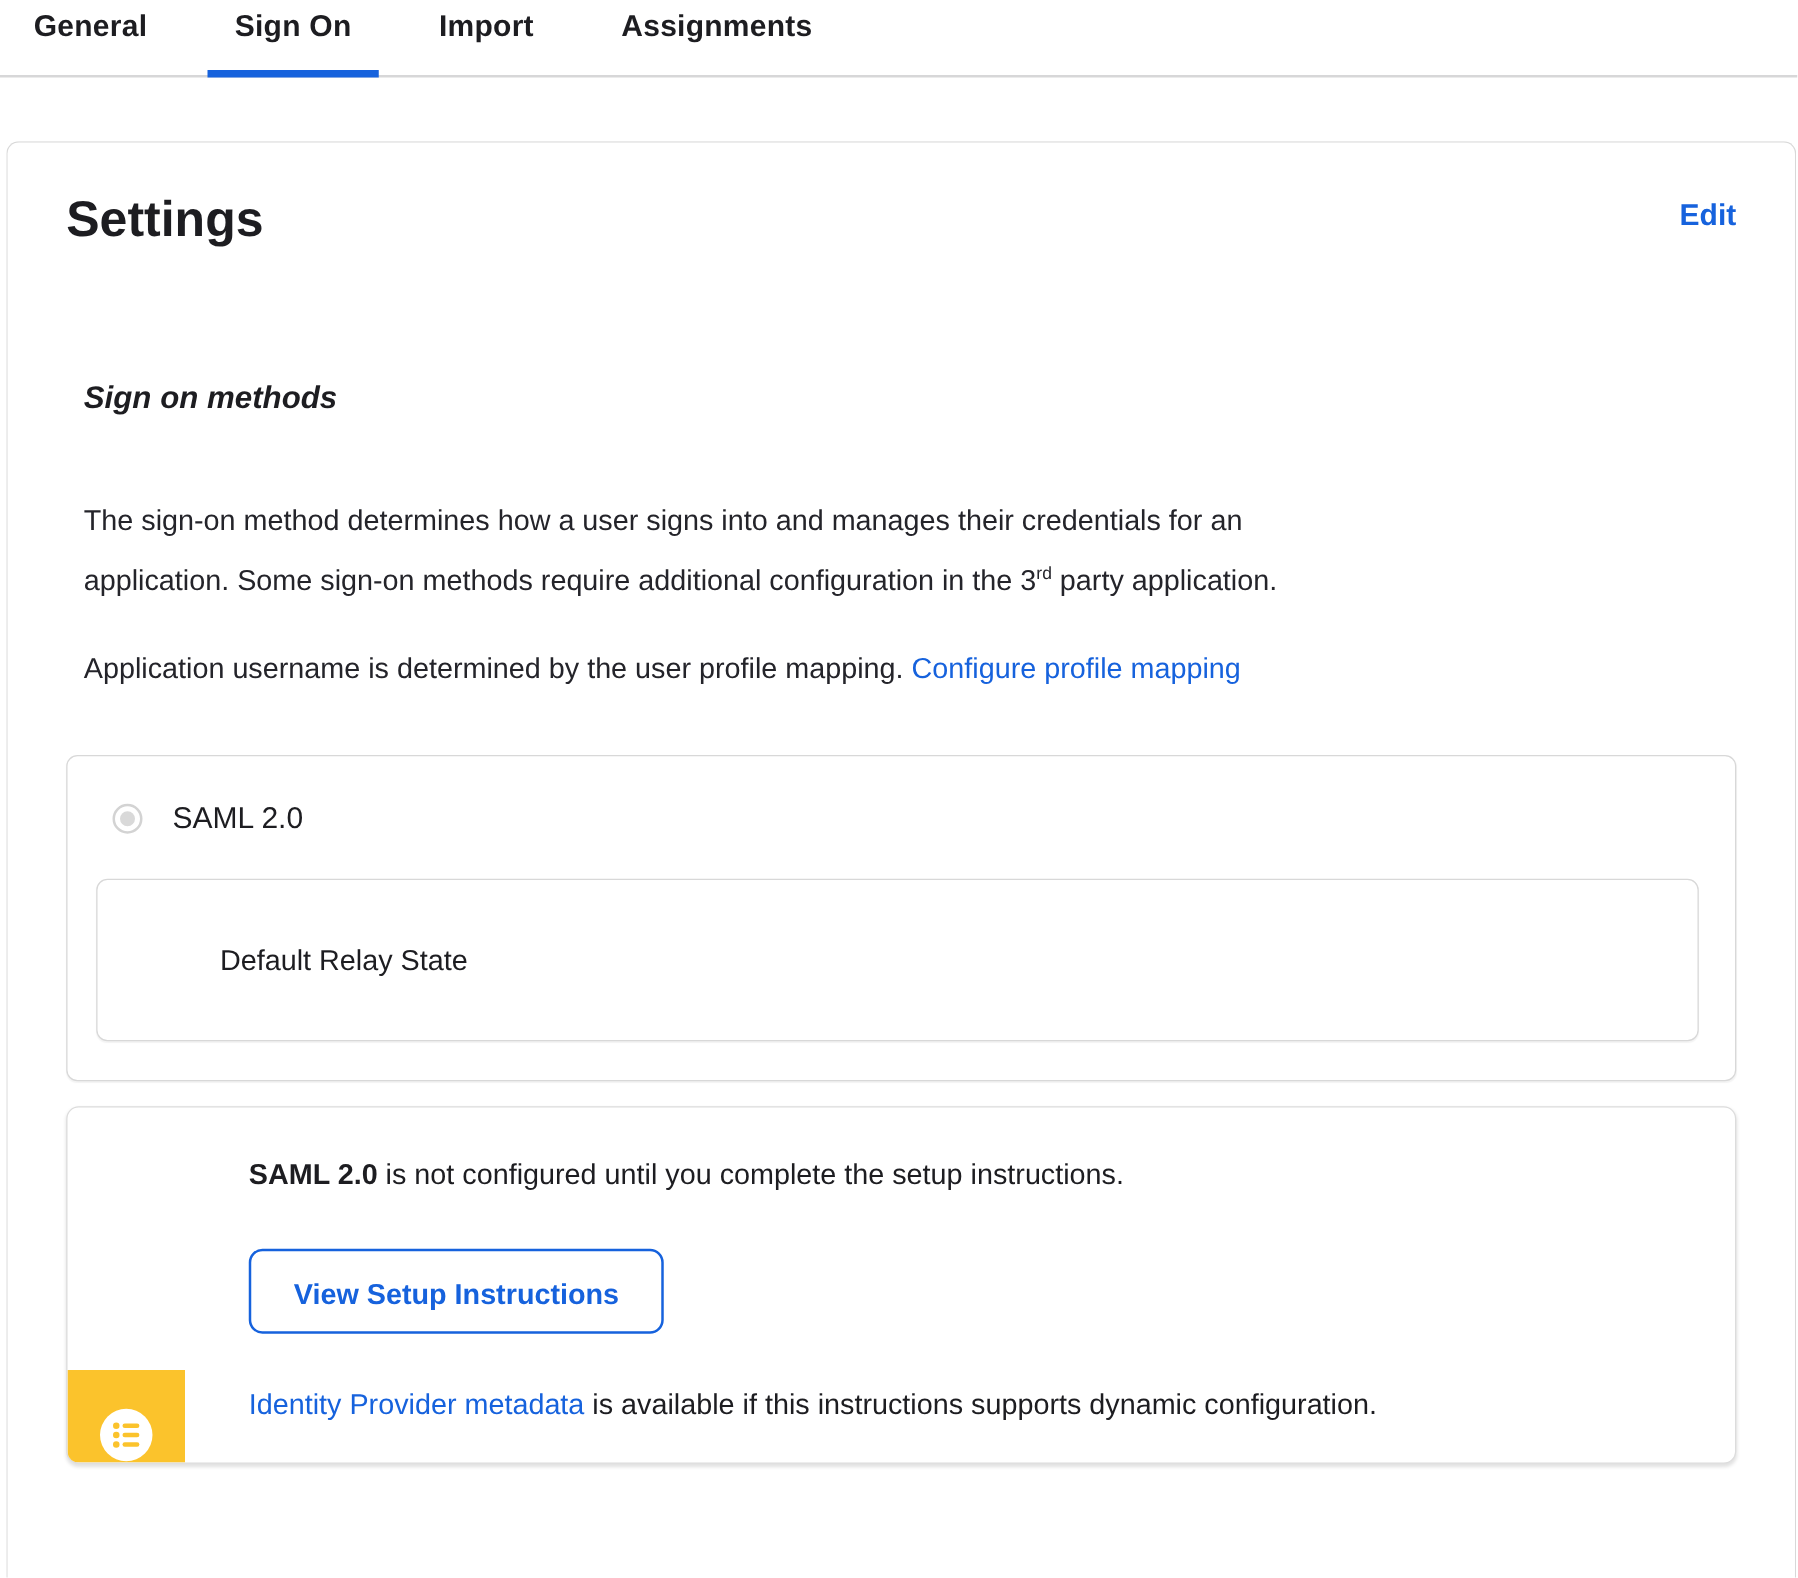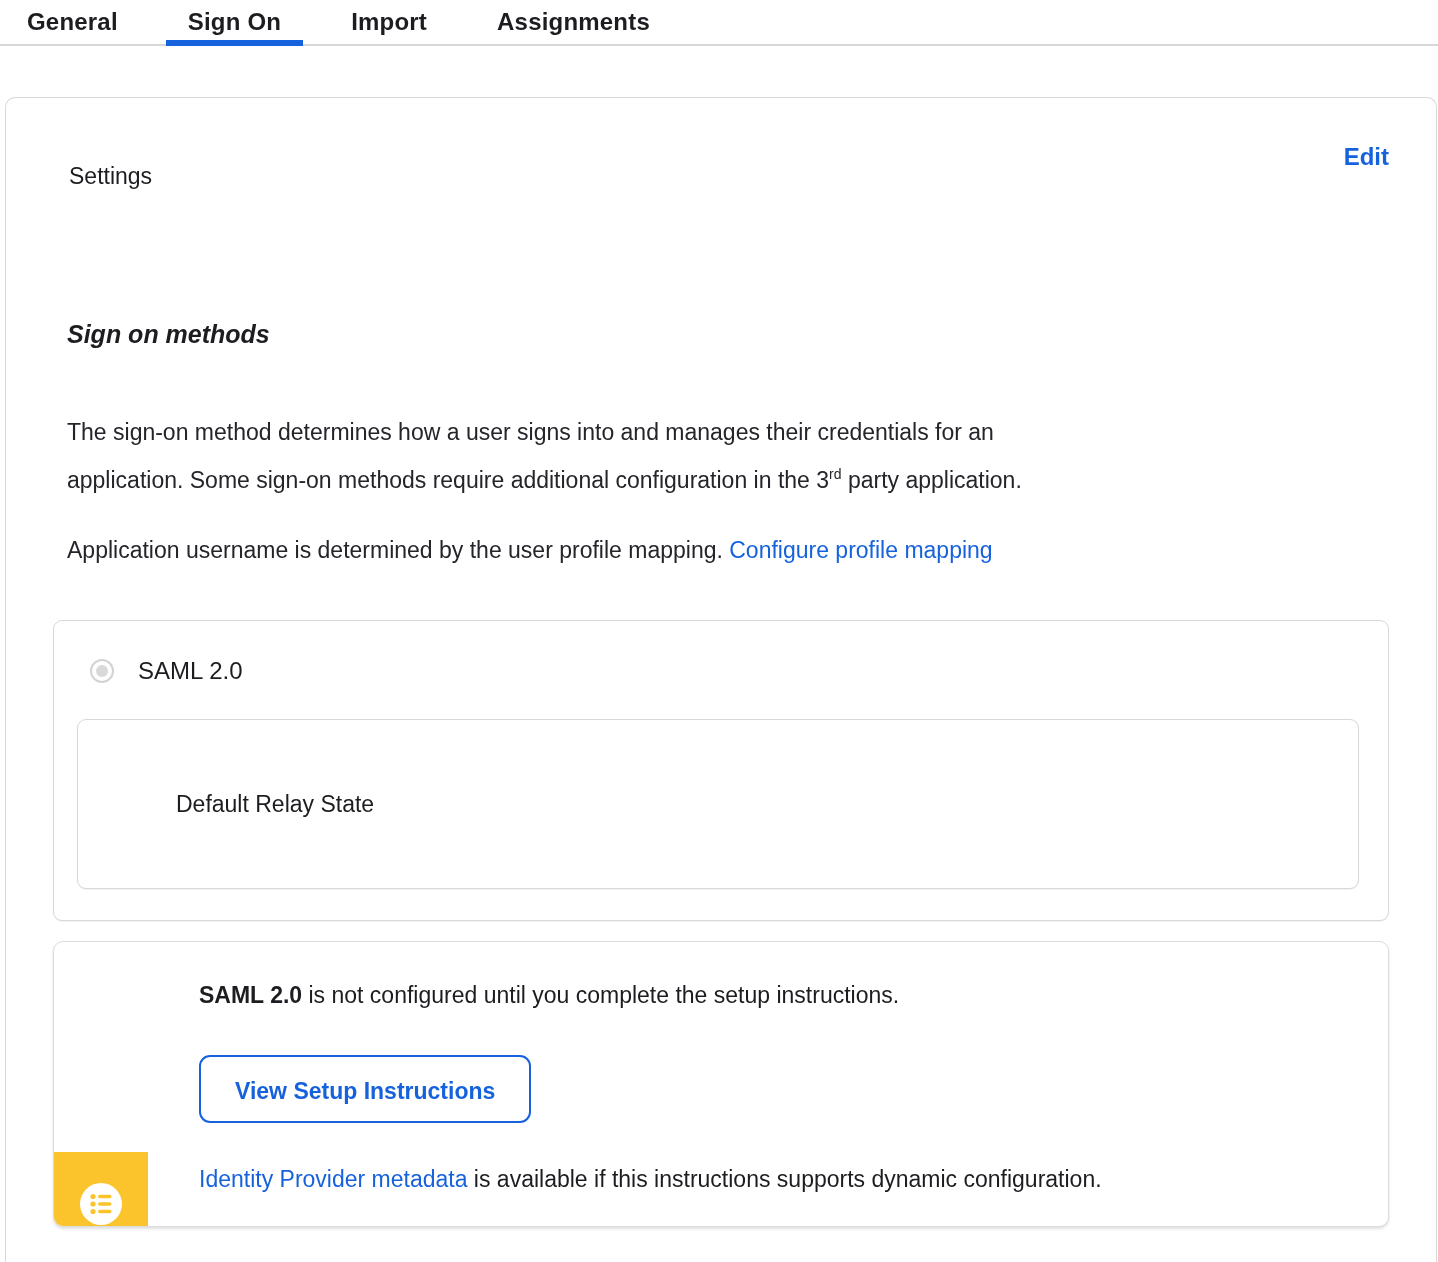--- a/index.html
+++ b/index.html
@@ -11,21 +11,21 @@
     overflow: hidden;
     background: #ffffff;
     font-family: "Liberation Sans", sans-serif;
     color: #1d1d21;
   }
 
   
   .tabbar {
     display: flex;
     align-items: stretch;
-    height: 46px;
+    height: 62px;
     padding-left: 5px;
     border-bottom: 2px solid #d7d7d8;
   }
   .tab {
     position: relative;
     padding: 8px 22px 0;
     margin-right: 26px;
     font-size: 24px;
     font-weight: 700;
     letter-spacing: 0.2px;
@@ -52,24 +52,24 @@
     border-radius: 10px 10px 0 0;
     padding: 42px 47px 40px;
   }
 
   .card-header {
     display: flex;
     justify-content: space-between;
     align-items: flex-start;
   }
   .card-title {
-    margin: 16px;
-    font-size: 23px;
+    margin: 0;
+    font-size: 40px;
     line-height: 40px;
-    font-weight: 400;
+    font-weight: 700;
   }
   .edit-link {
     font-size: 24px;
     line-height: 34px;
     font-weight: 700;
     color: #1662dd;
     text-decoration: none;
     cursor: pointer;
   }
 
@@ -130,21 +130,21 @@
     border-radius: 50%;
     background: #d9d9d9;
   }
   .radio-label {
     margin-left: 24px;
     font-size: 24px;
     line-height: 28px;
   }
   .field-box {
     margin-top: 34px;
-    height: 170px;
+    height: 130px;
     border: 1px solid #d8d8d8;
     border-radius: 9px;
     background: #fff;
     display: flex;
     align-items: center;
     padding-left: 98px;
     box-shadow: 0 1px 1px rgba(0,0,0,0.05);
   }
   .field-label {
     font-size: 23px;

